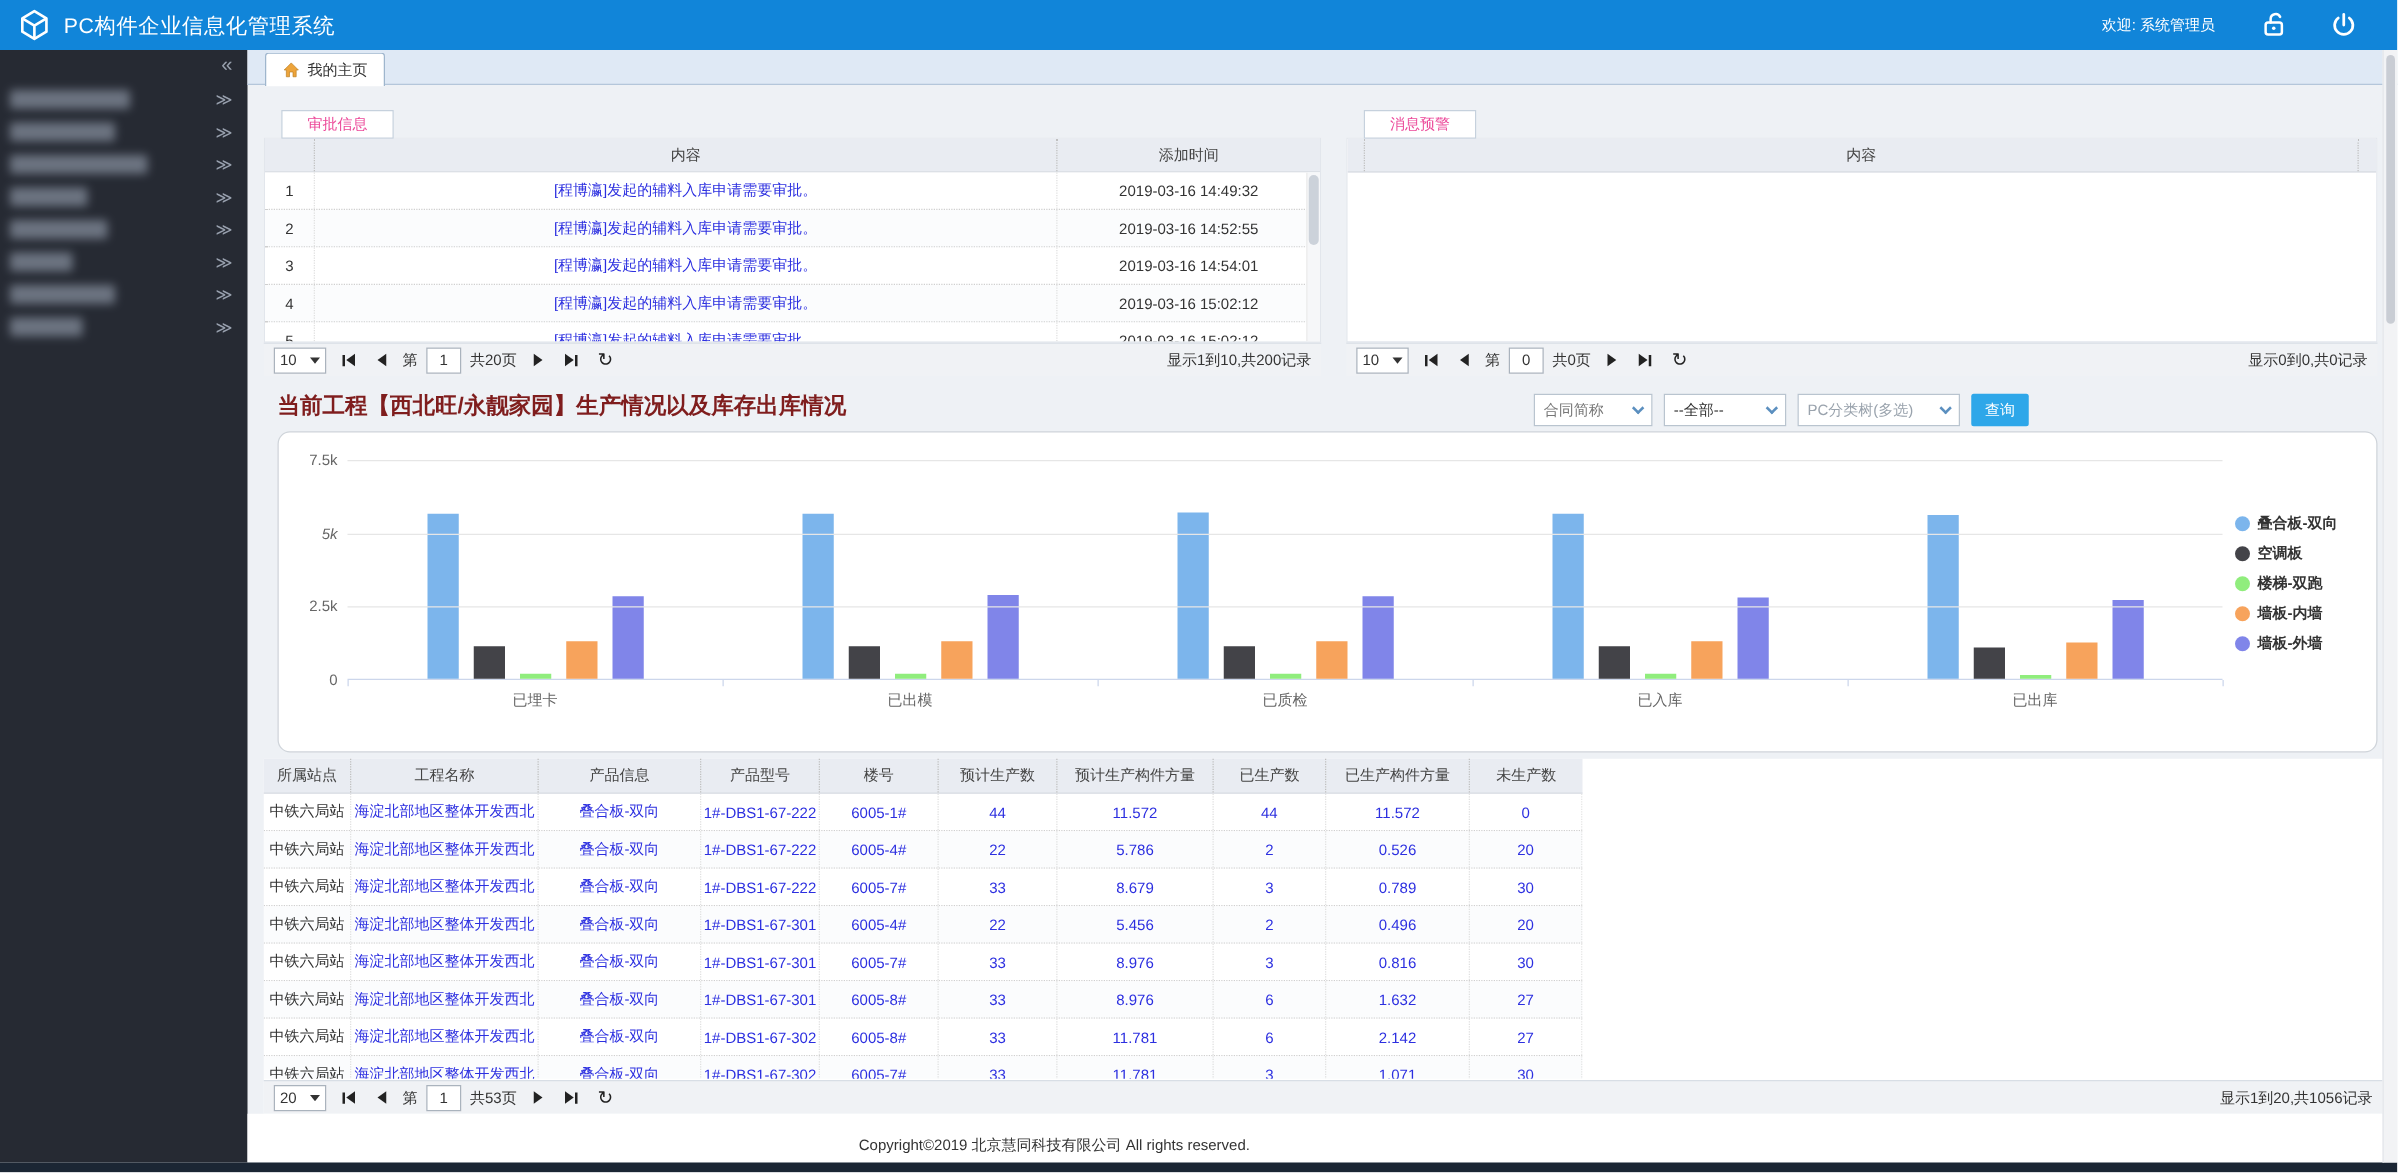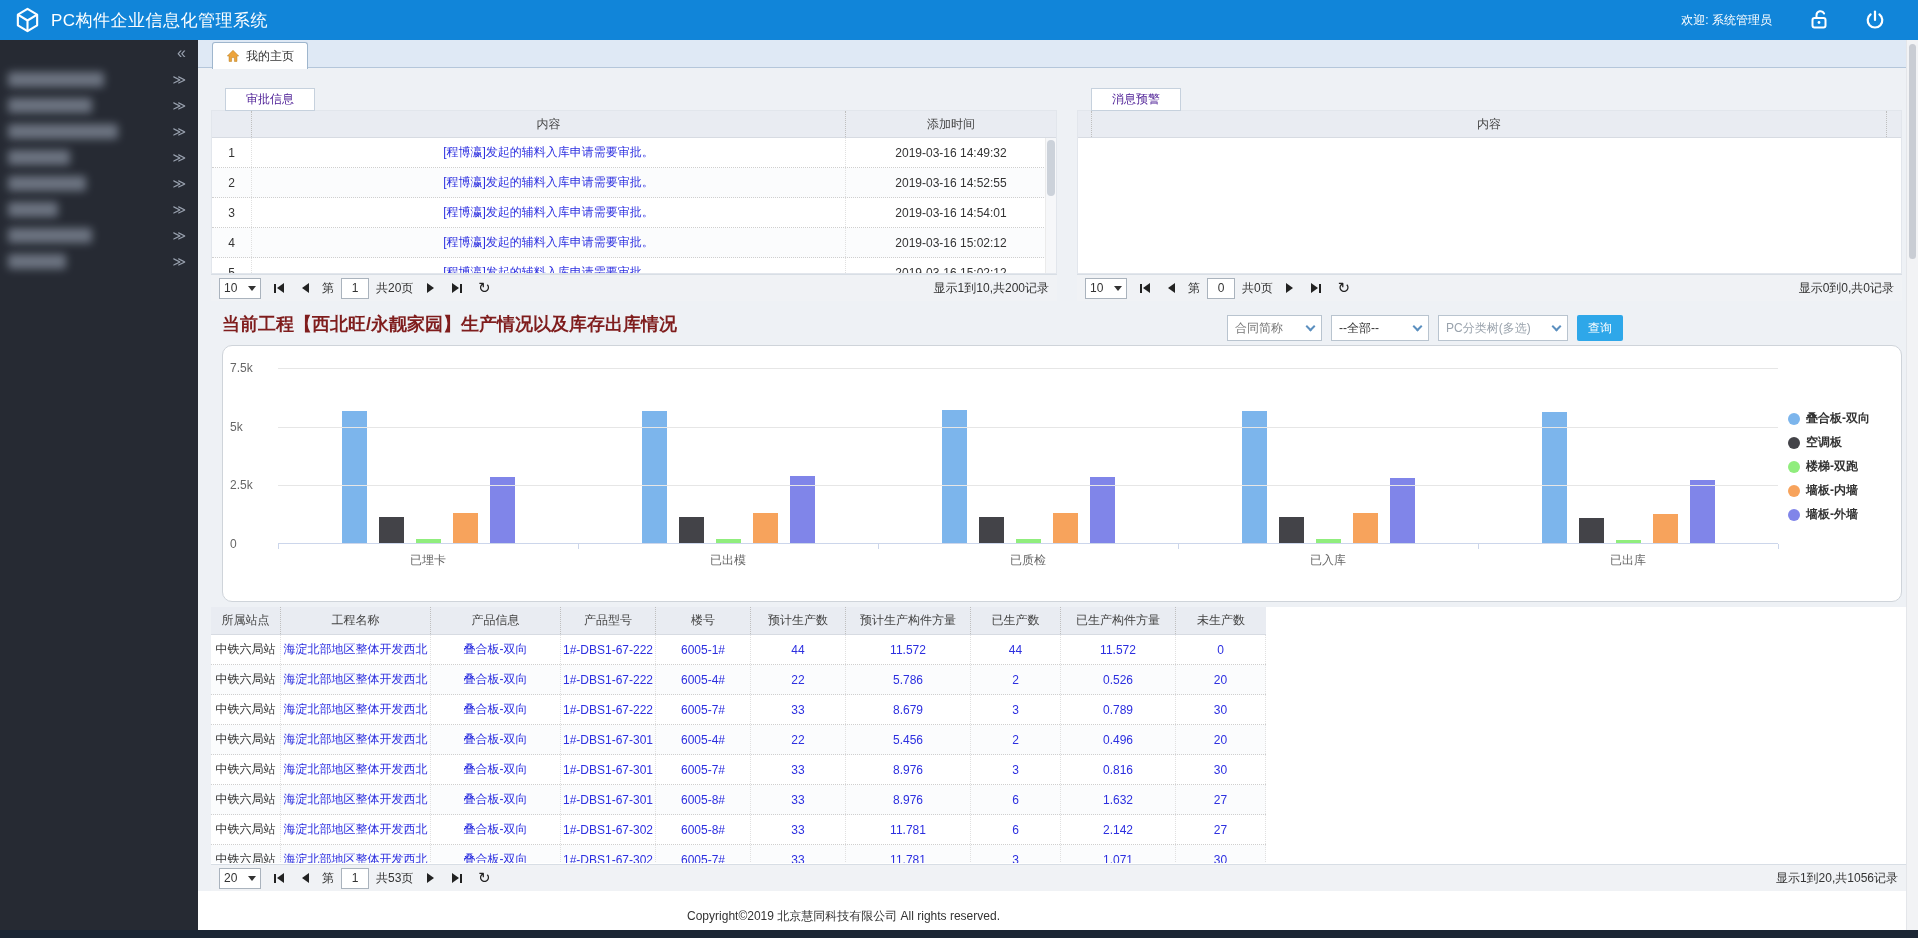--- a/index.html
+++ b/index.html
@@ -21,21 +21,21 @@
   .srow .blob{margin-left:8px;height:15px;background:#79818f;border-radius:2px;filter:blur(4px);opacity:.85}
   .srow .chev{position:absolute;right:12px;color:#98a0ae;font-size:13px;line-height:1}
   .srow .chev.collapse{font-size:16px}
 
   
   .tabstrip{position:absolute;left:198px;top:40px;right:0;height:28px;background:#dfe9f5;border-bottom:1px solid #b4c6da}
   .maintab{position:absolute;left:14px;top:2px;height:27px;padding:0 13px;background:#fff;border:1px solid #9fb6cd;border-bottom:none;border-radius:3px 3px 0 0;display:flex;align-items:center;gap:6px;font-size:12px;color:#333;cursor:pointer}
 
   
   .panel{position:absolute}
-  .ptab{position:absolute;left:14px;top:0;width:90px;height:23px;background:#fff;border:1px solid #c6d1dd;display:flex;align-items:center;justify-content:center;font-size:12px;color:#4c1d95;z-index:2;cursor:pointer}
+  .ptab{position:absolute;left:14px;top:0;width:90px;height:23px;background:#fff;border:1px solid #c6d1dd;display:flex;align-items:center;justify-content:center;font-size:12px;color:#ec4899;z-index:2;cursor:pointer}
   .tblbox{position:absolute;left:0;right:0;top:22px;bottom:27px;background:#fff;border:1px solid #e2e6ec;overflow:hidden}
   .thead{display:flex;height:27px;background:#e9ecf2;border-bottom:1px solid #d7dbe2;align-items:flex-end;font-size:12px;color:#444}
   .thead .hc{height:100%;display:flex;align-items:center;justify-content:center;border-right:1px dotted #bfbfbf}
   .trow{display:flex;height:30px;align-items:center;border-bottom:1px dotted #cfcfcf;background:#fff}
   .trow:nth-child(even){background:#fbfcfd}
   .tc{height:100%;display:flex;align-items:center;justify-content:center;border-right:1px dotted #e0e0e0;overflow:hidden;white-space:nowrap}
   a.lnk{color:#2c2fe0;text-decoration:none;cursor:pointer}
   .vscroll{position:absolute;right:0;top:27px;bottom:0;width:11px;background:#f6f7f9;border-left:1px solid #ebebeb}
   .vscroll .thumb{position:absolute;left:1px;right:1px;top:2px;height:56px;background:#ccd2da;border-radius:4px}
   .emptytext{text-align:center;padding-top:13px;color:#555;font-size:12px}
@@ -56,21 +56,21 @@
   .chart-title{position:absolute;left:222px;top:312px;font-size:18px;font-weight:bold;color:#7f1d1d}
   .filters{position:absolute;left:1227px;top:315px;display:flex;gap:9px;align-items:center}
   .sel{height:26px;background:#fff;border:1px solid #b9c4cf;display:flex;align-items:center;justify-content:space-between;padding:0 7px;font-size:12px;cursor:pointer}
   .sel .sv{overflow:hidden;white-space:nowrap}
   .sel .chevd{width:7px;height:7px;border-right:2px solid #5b8fbf;border-bottom:2px solid #5b8fbf;transform:rotate(45deg);margin-top:-4px;flex:none;margin-left:6px}
   .sel.gray .sv{color:#777}.sel.ph .sv{color:#9aa3ad}
   .qbtn{width:46px;height:26px;background:#2ea7e9;color:#fff;border:none;border-radius:2px;font-size:12px;cursor:pointer}
   .chart-panel{position:absolute;left:222px;top:345px;width:1680px;height:257px;background:#fff;border:1px solid #cfd4da;border-radius:10px}
   .plot{position:absolute;left:55px;top:22px;width:1500px;height:176px;border-bottom:1px solid #ccd6eb}
   .gline{position:absolute;left:0;right:0;height:1px;background:#e6e6e6}
-  .ylab{position:absolute;width:40px;font-size:12px;color:#666;transform:translateY(-50%)}
+  .ylab{position:absolute;width:40px;text-align:right;font-size:12px;color:#666;transform:translateY(-50%)}
   .groups{position:absolute;inset:0;display:flex}
   .cgroup{flex:1;display:flex;align-items:flex-end;justify-content:center;gap:12px}
   .bar{width:25px}
   .xtick{position:absolute;width:1px;height:5px;background:#ccd6eb;top:199px}
   .xlabels{position:absolute;left:55px;top:206px;width:1500px;display:flex}
   .xlabels div{flex:1;text-align:center;font-size:12px;color:#666}
   .legend{position:absolute;left:1565px;top:64px;display:flex;flex-direction:column;gap:7px}
   .litem{display:flex;align-items:center;gap:6px;font-size:12px;font-weight:bold;color:#333;cursor:pointer}
   .ldot{width:12px;height:12px;border-radius:50%;flex:none}
 
@@ -339,21 +339,21 @@
             <div class="bar" style="height: 131px; background: rgb(124, 181, 236);"></div>
             <div class="bar" style="height: 25px; background: rgb(67, 67, 72);"></div>
             <div class="bar" style="height: 3px; background: rgb(144, 237, 125);"></div>
             <div class="bar" style="height: 29px; background: rgb(247, 163, 92);"></div>
             <div class="bar" style="height: 63px; background: rgb(128, 133, 233);"></div>
           </div>
         </div>
     <div class="gline" style="top: 0px;"></div>
         <div class="ylab" style="left: -48px; top: 0px;">7.5k</div>
         <div class="gline" style="top: 58.6667px;"></div>
-        <div class="ylab" style="left: -48px; top: 58.6667px;">5k</div>
+        <div class="ylab" style="left: -48px; top: 58.6667px; font-style: italic;">5k</div>
         <div class="gline" style="top: 117.333px;"></div>
         <div class="ylab" style="left: -48px; top: 117.333px;">2.5k</div>
         <div class="ylab" style="left: -48px; top: 176px;">0</div>
         <div class="xtick" style="left: calc(0% + 0px); top: 176px;"></div>
         <div class="xtick" style="left: calc(20% + 0px); top: 176px;"></div>
         <div class="xtick" style="left: calc(40% + 0px); top: 176px;"></div>
         <div class="xtick" style="left: calc(60% + 0px); top: 176px;"></div>
         <div class="xtick" style="left: calc(80% + 0px); top: 176px;"></div>
         <div class="xtick" style="left: calc(100% + 0px); top: 176px;"></div>
       </div>

